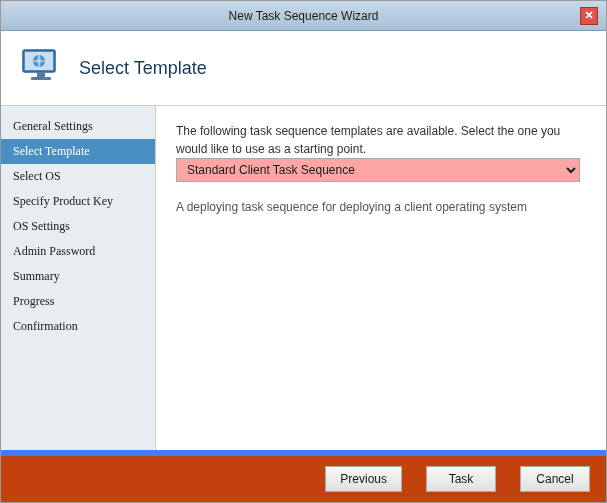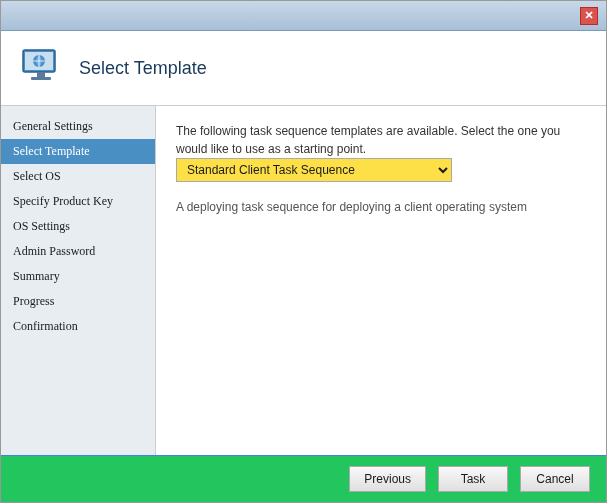--- a/index.html
+++ b/index.html
@@ -103,63 +103,64 @@
     .description-text {
       font-size: 12px;
       color: #333;
       margin-bottom: 0;
       line-height: 1.5;
     }
     .dropdown-wrapper {
       margin-bottom: 12px;
     }
     .template-select {
-      width: 276px;
+      width: 404px;
       height: 24px;
       font-size: 12px;
       border: 1px solid #aaa;
-      background: #fde047;
+      background: #fca5a5;
       padding: 2px 6px;
       color: #1a1a1a;
       appearance: auto;
       -webkit-appearance: auto;
     }
     .template-description {
       font-size: 12px;
       color: #555;
       margin-top: 6px;
     }
     .footer-area {
-      background: #22c55e;
-      border-top: 1px solid #3b82f6;
+      background: #c2410c;
+      border-top: 6px solid #3b82f6;
       padding: 10px 16px;
       display: flex;
       justify-content: flex-end;
       align-items: center;
-      gap: 12px;
+      gap: 24px;
       min-height: 44px;
     }
     .btn {
       height: 26px;
       min-width: 70px;
       font-size: 12px;
       border: 1px solid #aaa;
       background: linear-gradient(to bottom, #f8f8f8, #e0e0e0);
       cursor: pointer;
       padding: 0 14px;
       color: #1a1a1a;
     }
   </style>
 </head>
 <body>
 
 <div class="window">
 
   <div class="title-bar">
     <span style="width:18px;"></span>
+    <span class="title-bar-text">New Task Sequence Wizard</span>
     <div class="title-bar-close">✕</div>
   </div>
 
   <div class="header-area">
     <div class="header-icon">
       
       <svg width="48" height="48" viewBox="0 0 48 48" xmlns="http://www.w3.org/2000/svg">
 
         <rect x="6" y="6" width="32" height="22" rx="2" fill="#4a8fc4" stroke="#2a6090" stroke-width="1.5"></rect>
         <rect x="8" y="8" width="28" height="18" fill="#c8dff0"></rect>

